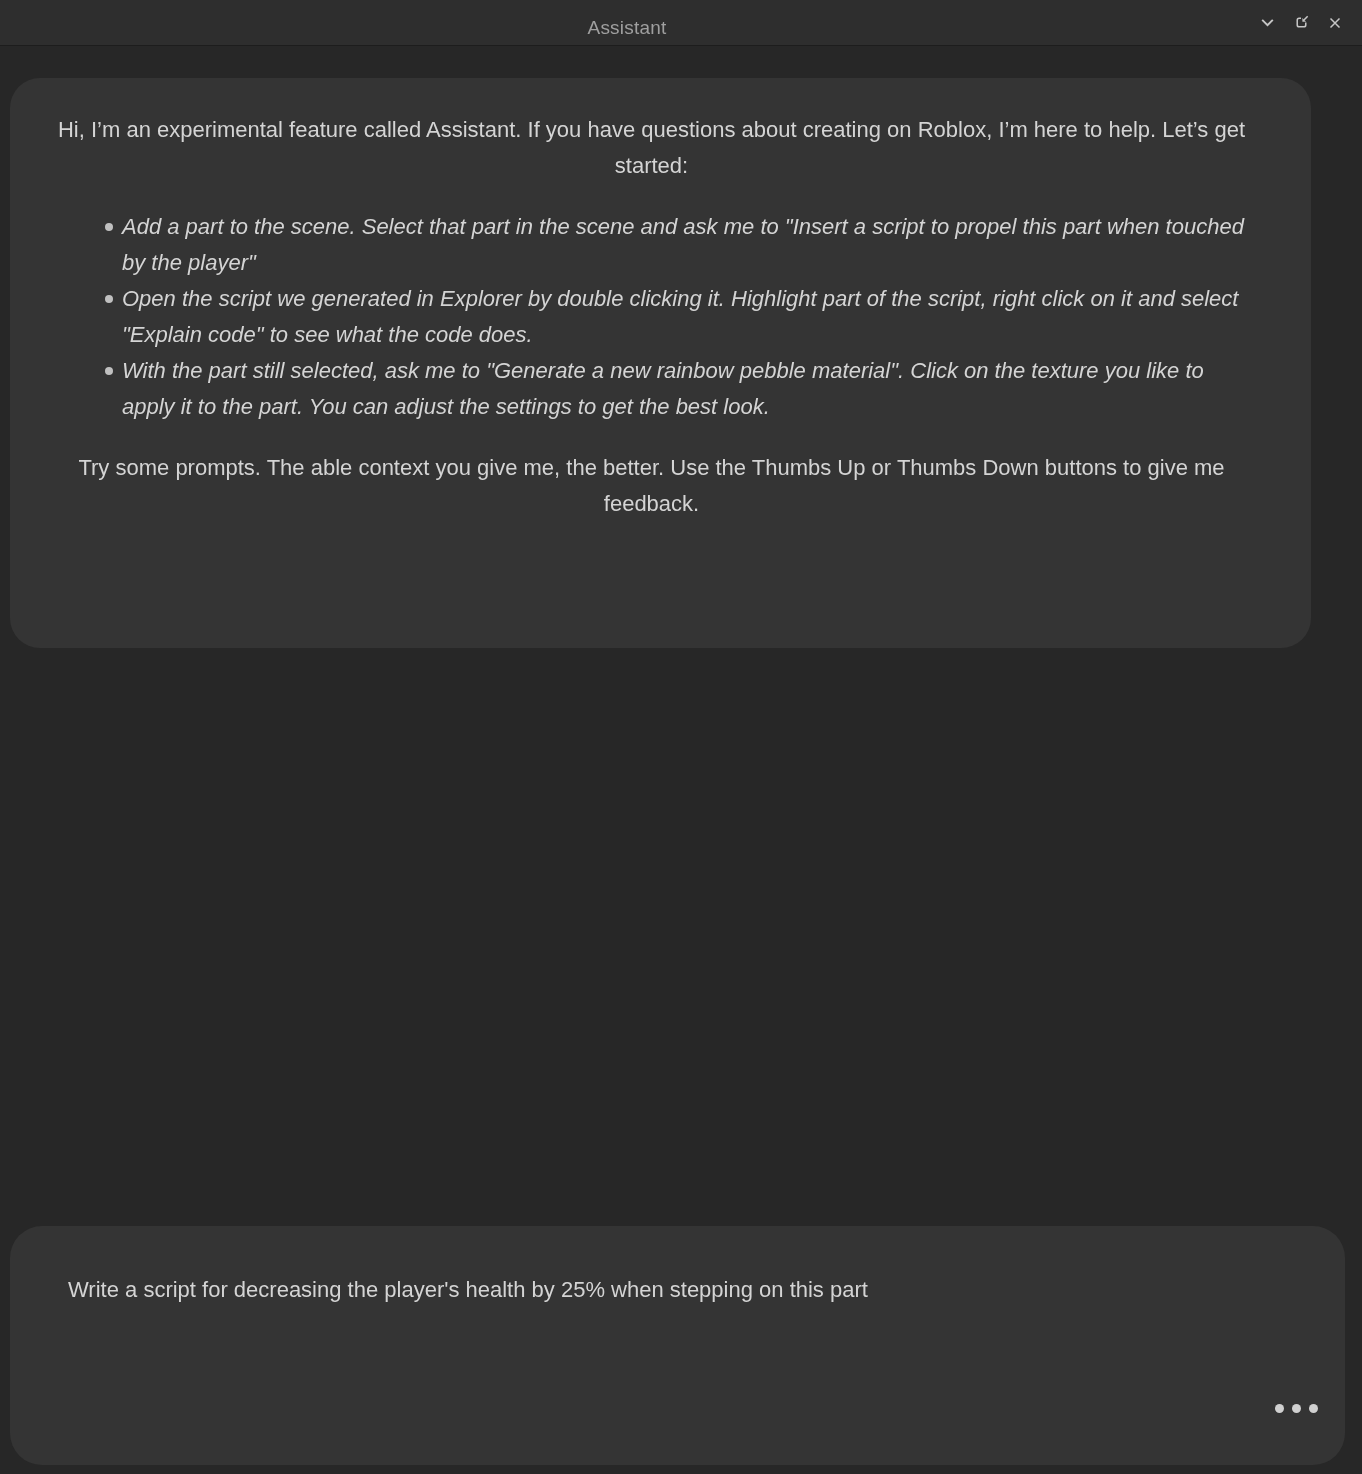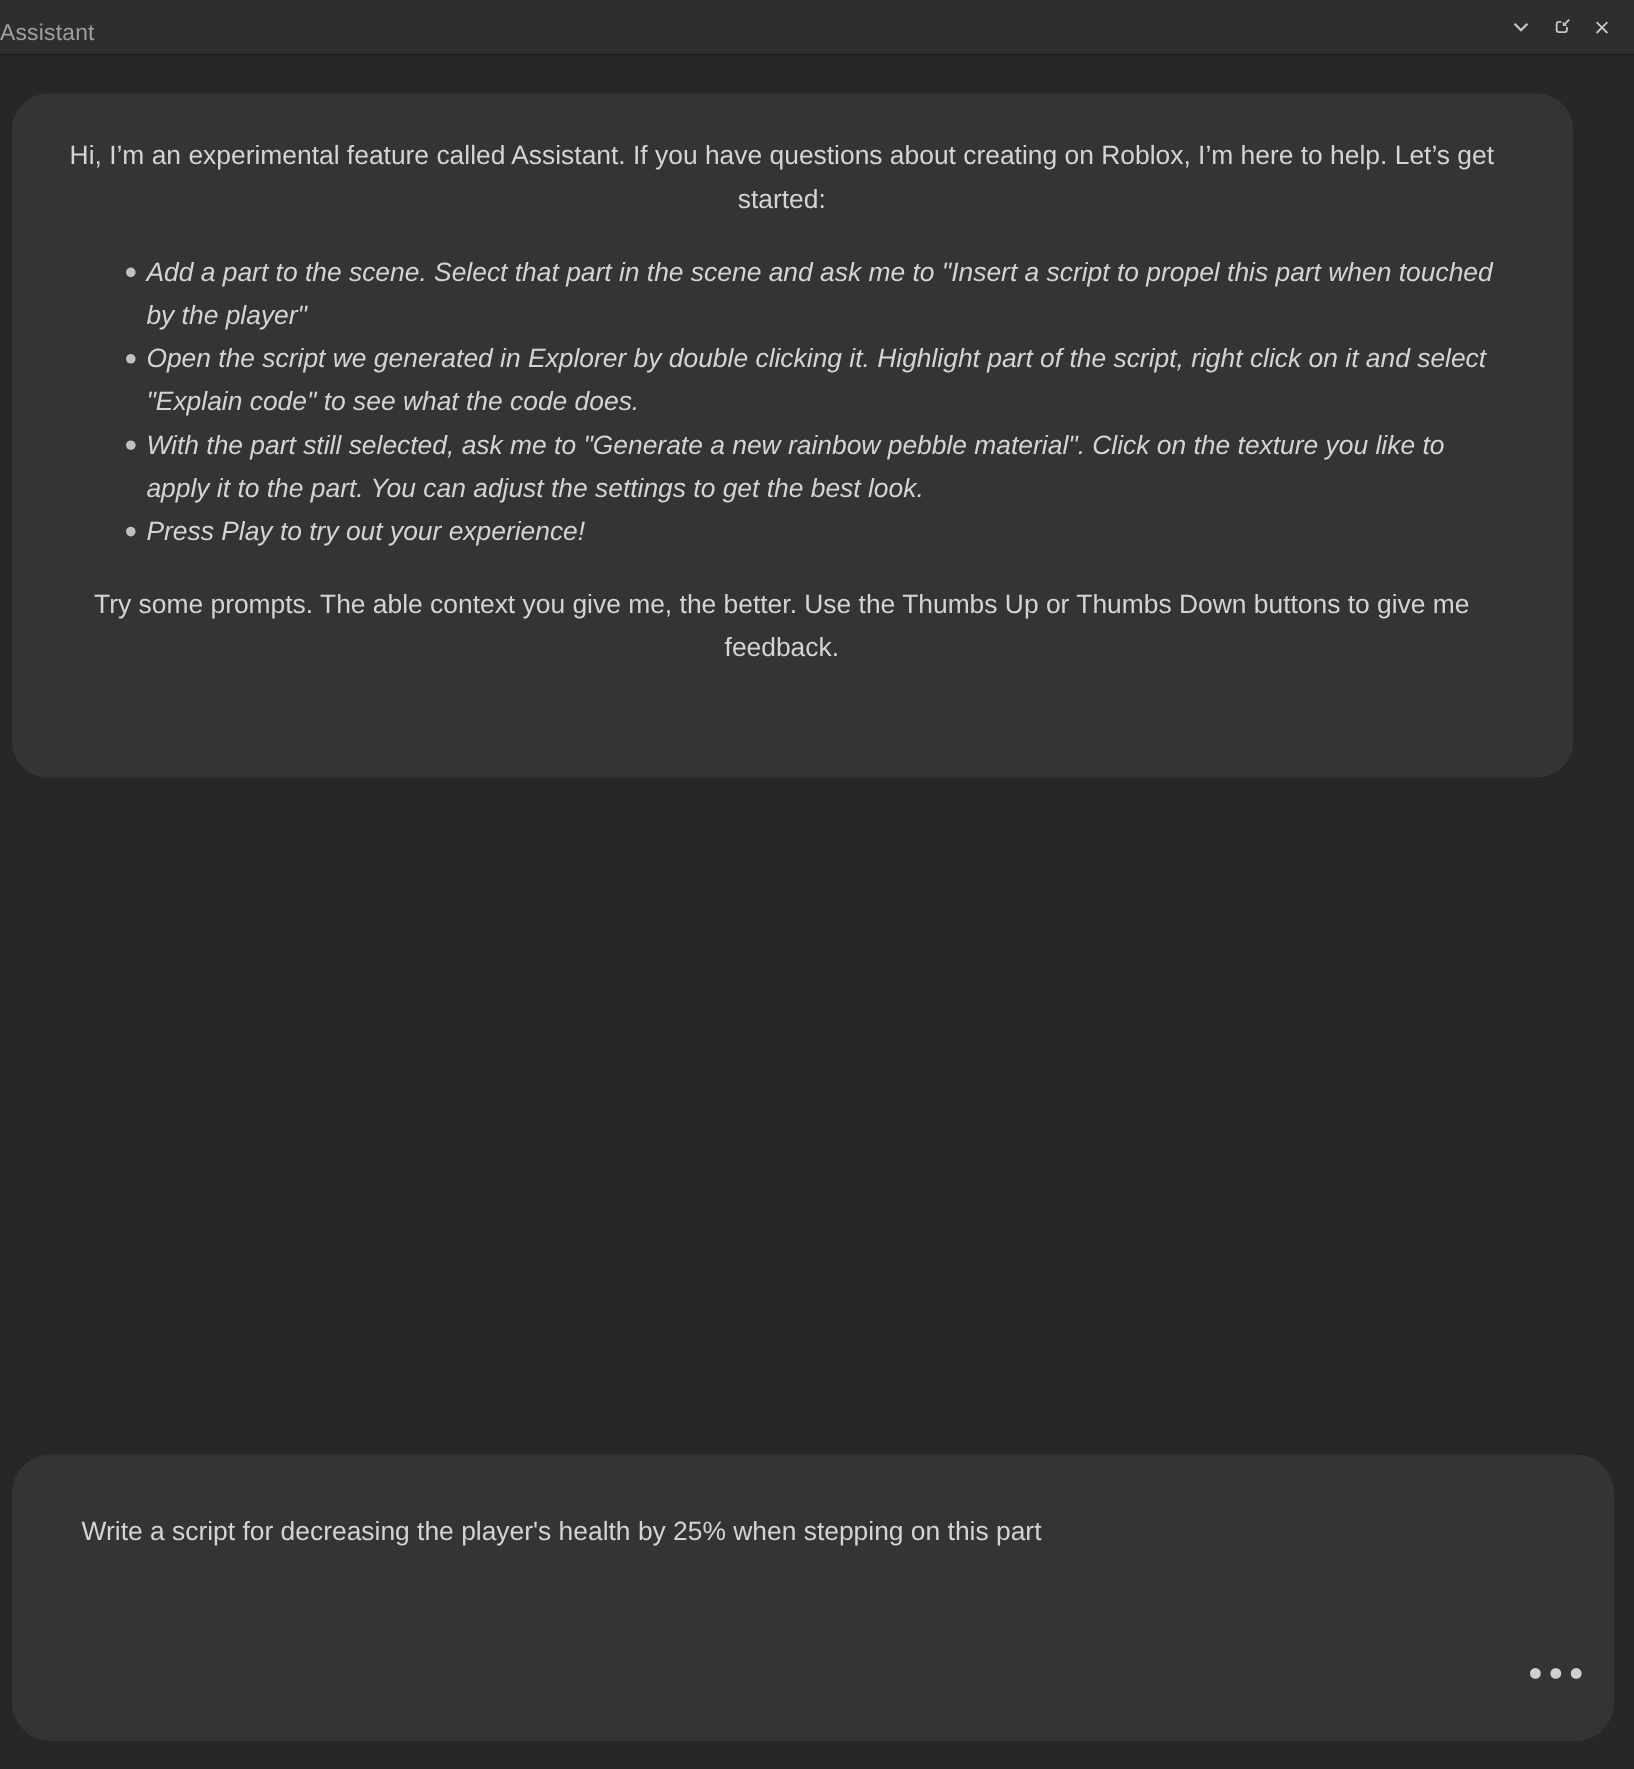--- a/index.html
+++ b/index.html
@@ -14,21 +14,21 @@
 
   
   .titlebar {
     position: absolute; top: 0; left: 0; right: 0; height: 46px;
     background: #2e2e2e;
     border-bottom: 1px solid #1d1d1d;
     display: flex; align-items: center;
   }
   .title-wrap {
     flex: 1 1 auto;
-    text-align: left;
+    text-align: center;
     color: #9f9f9f;
     font-size: 19px;
     letter-spacing: 0.2px;
     margin-top: 10px;
   }
   .controls {
     flex: 0 0 auto;
     display: flex; align-items: center;
     gap: 8px;
     padding-right: 14px;
@@ -72,21 +72,21 @@
     position: absolute;
     left: 0; top: 14px;
     width: 8px; height: 8px;
     border-radius: 50%;
     background: #c0c0c0;
   }
 
   
   .input-box {
     position: absolute;
-    left: 10px; bottom: 23px;
+    left: 10px; bottom: 9px;
     width: 1335px; height: 239px;
     background: #343434;
     border-radius: 32px;
     text-decoration: underline;
   }
   .input-text {
     position: absolute;
     top: 49px; left: 58px; right: 70px;
     color: #d4d4d4;
     font-size: 22px;
@@ -146,21 +146,20 @@
     </div>
   </header>
 
   <main class="chat">
     <section class="bubble">
       <p>Hi, I’m an experimental feature called Assistant. If you have questions about creating on Roblox, I’m here to help. Let’s get started:</p>
       <ul>
         <li>Add a part to the scene. Select that part in the scene and ask me to "Insert a script to propel this part when touched by the player"</li>
         <li>Open the script we generated in Explorer by double clicking it. Highlight part of the script, right click on it and select "Explain code" to see what the code does.</li>
         <li>With the part still selected, ask me to "Generate a new rainbow pebble material". Click on the texture you like to apply it to the part. You can adjust the settings to get the best look.</li>
-        <li>Press Play to try out your experience!</li>
       </ul>
       <p class="spaced">Try some prompts. The able context you give me, the better. Use the Thumbs Up or Thumbs Down buttons to give me feedback.</p>
     </section>
   </main>
 
   <footer class="input-box">
     <div class="input-text" role="textbox" tabindex="0">Write a script for decreasing the player's health by 25% when stepping on this part</div>
     <button class="more-btn">
       <span style="display:flex; gap:8px;">
         <span class="dot"></span>

